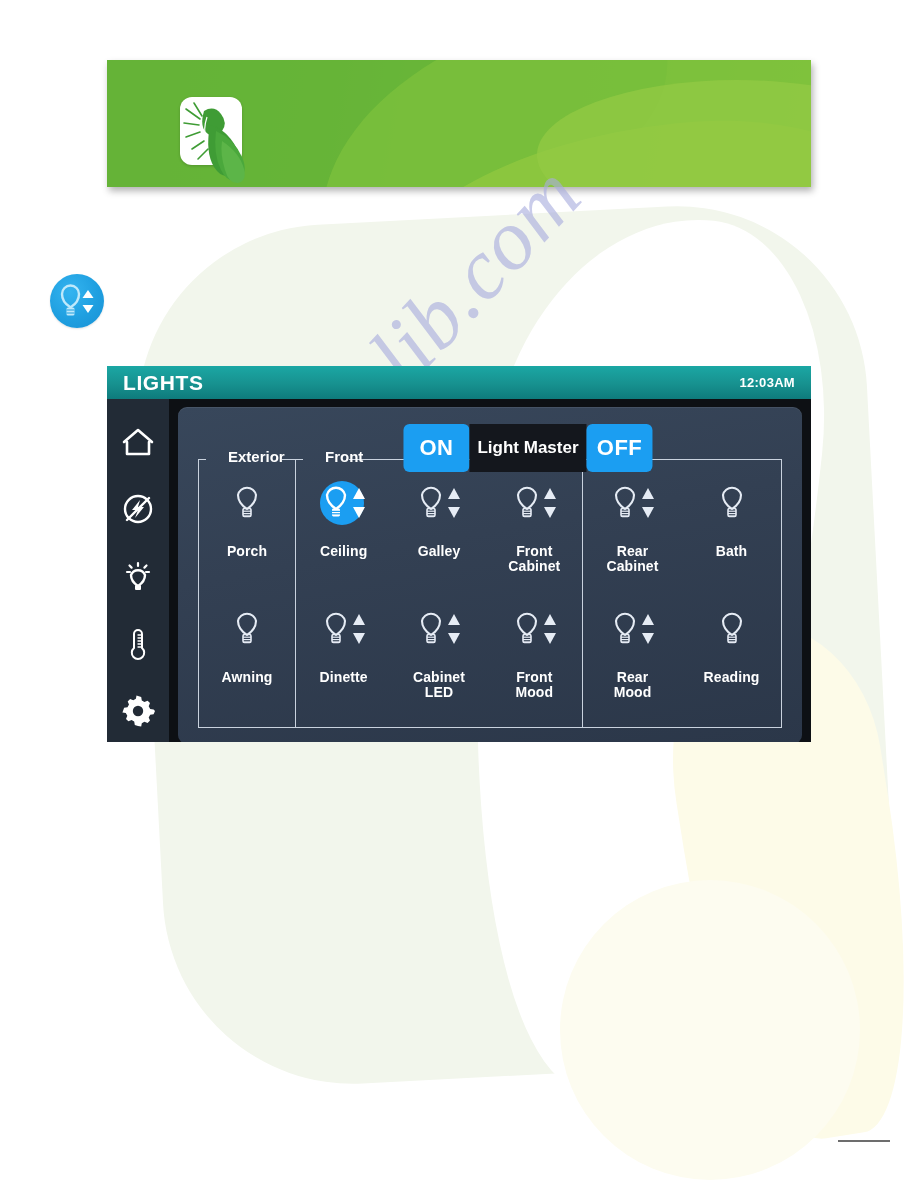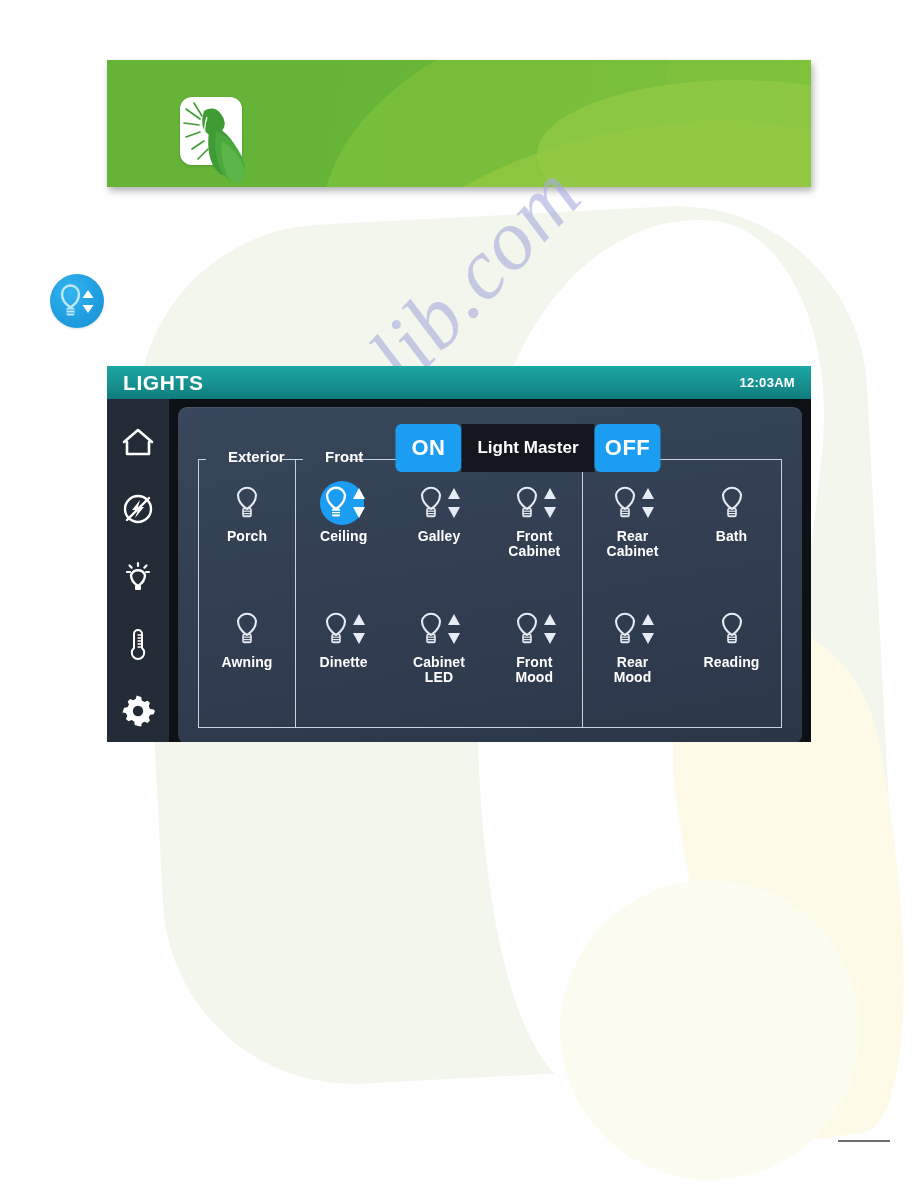--- a/index.html
+++ b/index.html
@@ -241,21 +241,21 @@
     cursor: pointer;
   }
   .master-label {
     background: #14171d;
     color: #ffffff;
     font-size: 17px;
     font-weight: bold;
     display: flex;
     align-items: center;
     justify-content: center;
-    padding: 0 16px;
+    padding: 0 8px;
   }
 
   
   .groups {
     position: absolute;
     left: 20px; right: 20px;
     top: 52px; bottom: 16px;
     display: flex;
   }
   .group {
@@ -338,21 +338,21 @@
   .dimmer {
     position: relative;
     z-index: 2;
     margin-left: 1px;
     display: flex;
     flex-direction: column;
     justify-content: center;
     gap: 2px;
   }
   .light-label {
-    margin-top: 4px;
+    margin-top: 19px;
     color: #ffffff;
     font-size: 14px;
     font-weight: bold;
     text-align: center;
     line-height: 1.05;
     letter-spacing: .1px;
   }
 
   
   .footer-rule {

